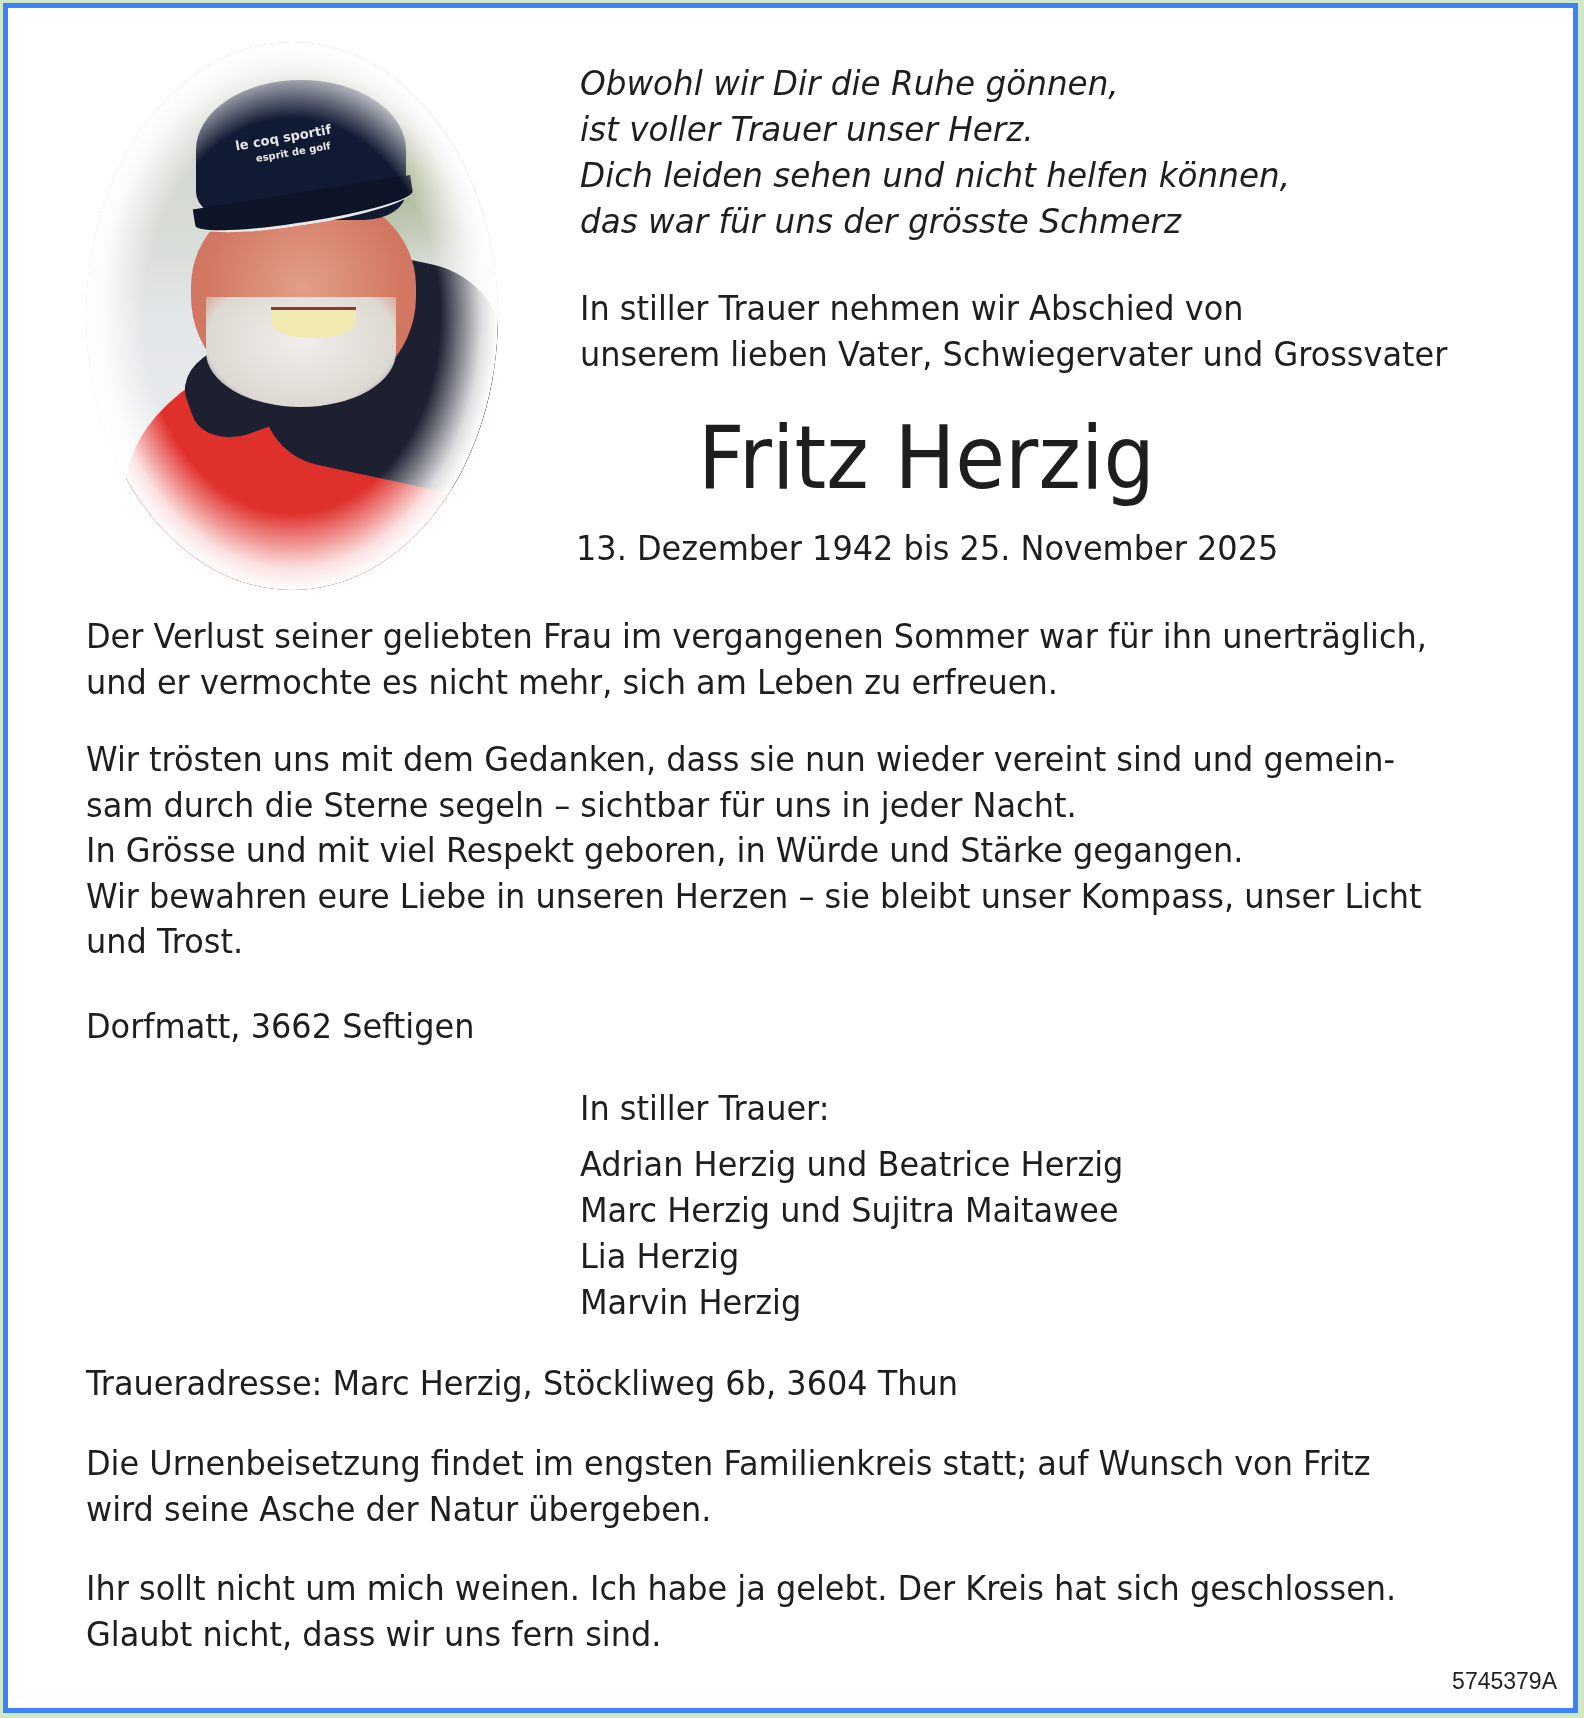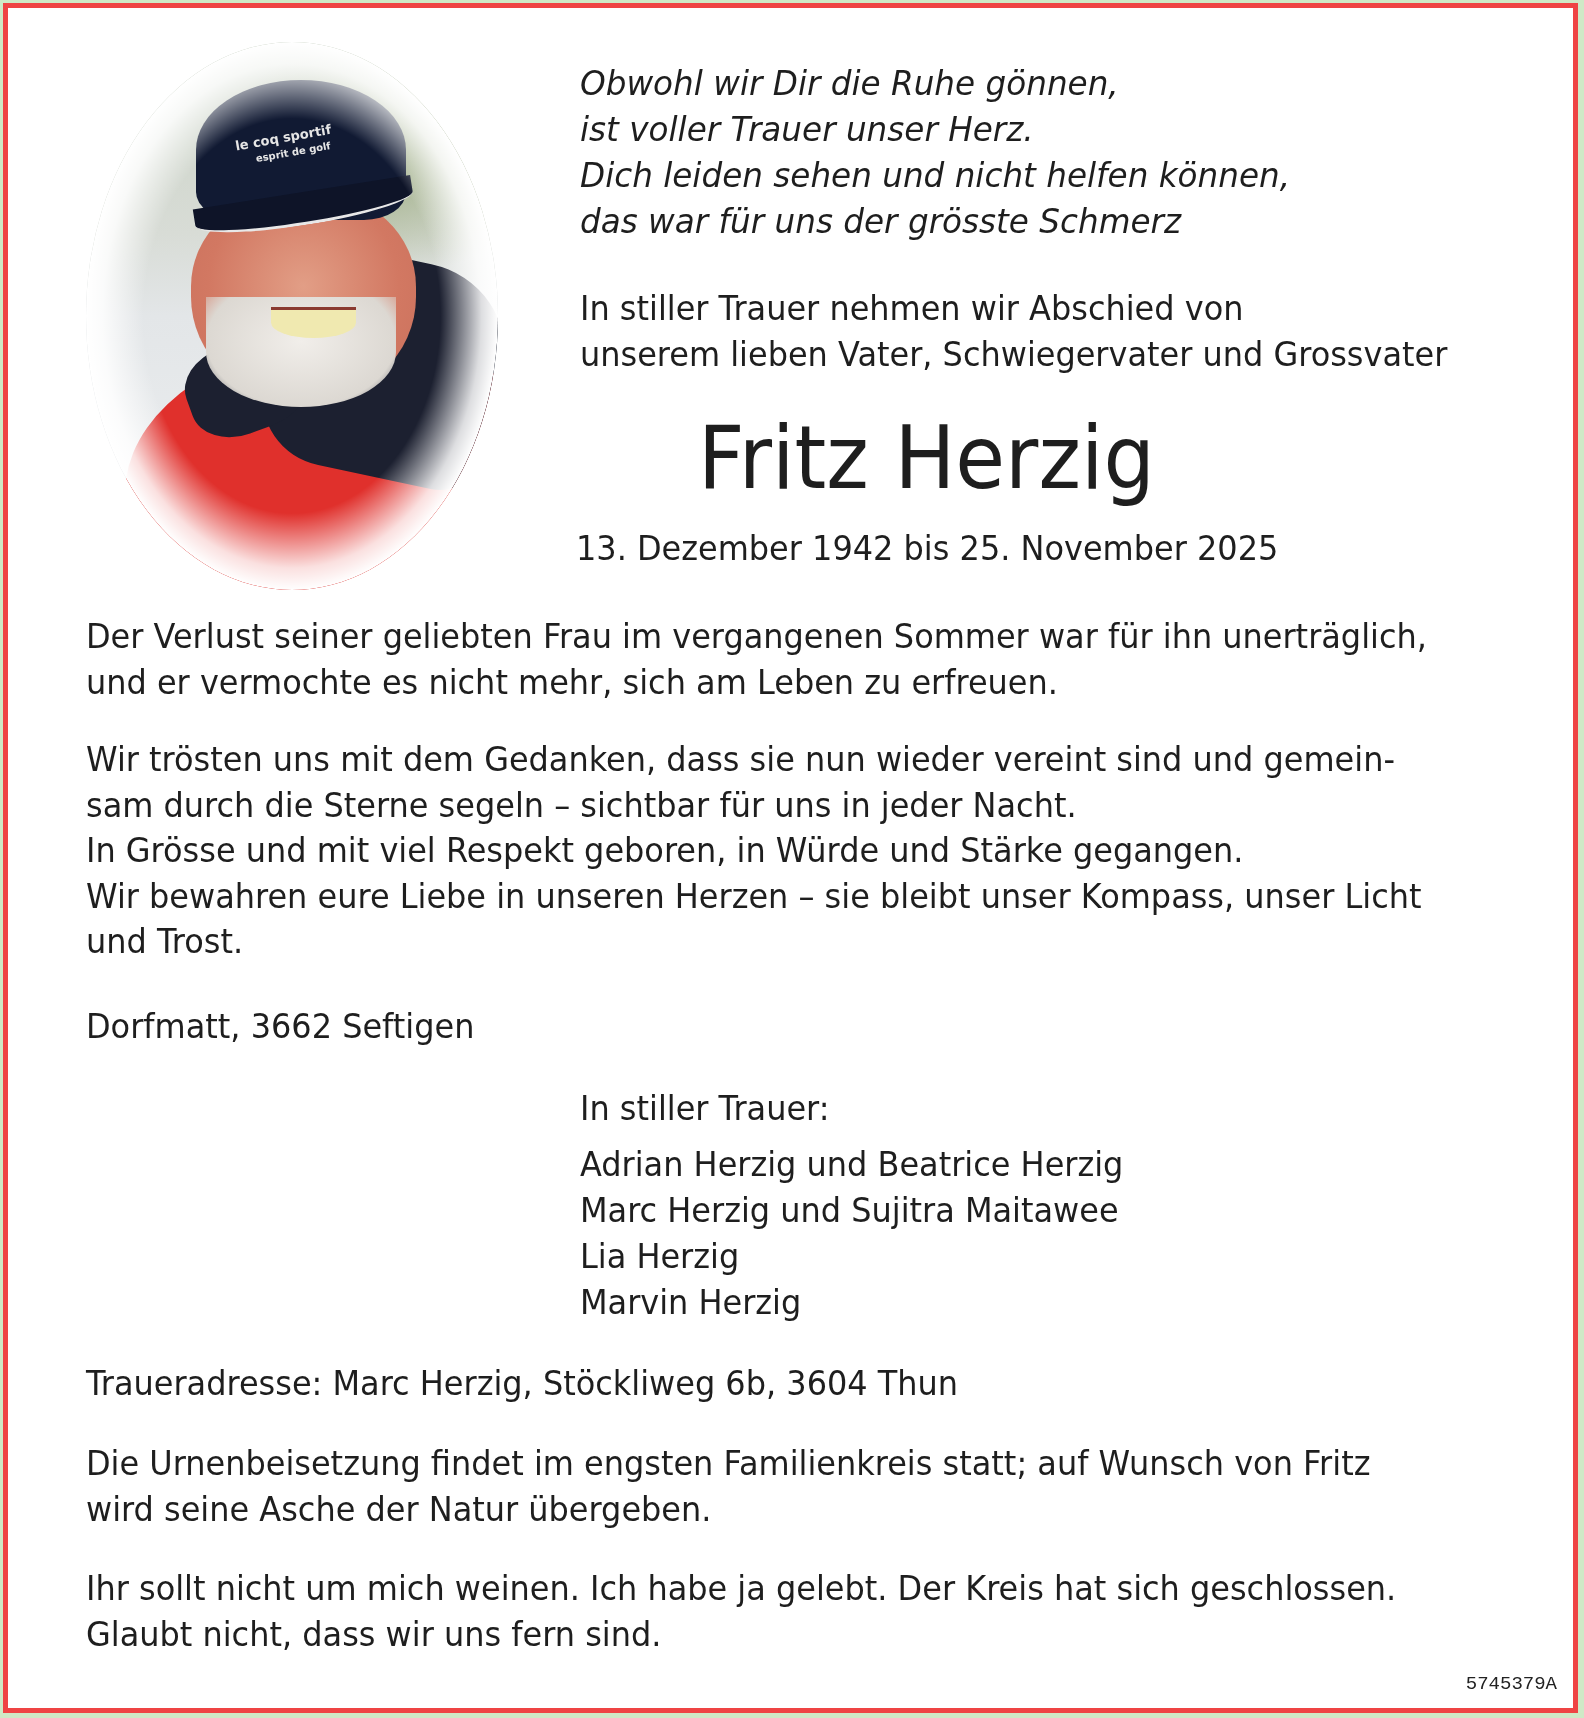--- a/index.html
+++ b/index.html
@@ -2,38 +2,38 @@
 <html><head>
 <meta charset="utf-8">
 <style>
   html, body { margin:0; padding:0; }
   body {
     width:1584px; height:1718px; background:#cfe9c6; position:relative; overflow:hidden;
     font-family:"DejaVu Sans", "Liberation Sans", sans-serif; color:#1e1e1e;
   }
   .frame {
     position:absolute; left:3px; top:3px; width:1565px; height:1700px;
-    border:5px solid #ef4444; background:#ffffff;
+    border:5px solid #3b82f6; background:#ffffff;
   }
   .abs { position:absolute; white-space:nowrap; }
   .poem { left:572px; top:52px; font-style:italic; font-size:34px; line-height:46px; transform:scaleX(0.96); transform-origin:left top; }
   .intro { left:572px; top:277px; font-size:34px; line-height:46px; transform:scaleX(0.94); transform-origin:left top; }
   .name { left:690px; top:400px; font-size:88px; line-height:100px; transform:scaleX(0.92); transform-origin:left top; }
   .dates { left:568px; top:518px; font-size:34px; line-height:44px; transform:scaleX(0.94); transform-origin:left top; }
   .body-text { left:78px; font-size:34px; line-height:45.5px; transform:scaleX(0.94); transform-origin:left top; }
   .p1 { top:606px; }
   .p2 { top:729px; }
   .place { top:996px; }
   .mourn-label { left:572px; top:1077px; font-size:34px; line-height:46px; transform:scaleX(0.94); transform-origin:left top; }
   .mourners { left:572px; top:1133px; font-size:34px; line-height:46px; transform:scaleX(0.94); transform-origin:left top; }
   .addr { top:1353px; }
   .p3 { top:1433px; }
   .p4 { top:1558px; }
   .line { display:block; }
-  .ref { right:16px; bottom:13px; font-family:Liberation Mono, monospace; font-size:19px; color:#222; }
+  .ref { right:16px; bottom:13px; font-family:Liberation Sans, sans-serif; font-size:23px; color:#222; }
 
   
   .portrait {
     position:absolute; left:78px; top:34px; width:412px; height:548px; border-radius:50%; overflow:hidden;
     background:
       radial-gradient(ellipse 60% 30% at 70% 22%, #9fae86 0%, rgba(170,185,150,0) 70%),
       linear-gradient(180deg, #c9d2c4 0%, #d8dcd6 35%, #e3e6e8 50%, #eef0f2 100%);
   }
   .portrait .mask {
     position:absolute; inset:0; border-radius:50%;

